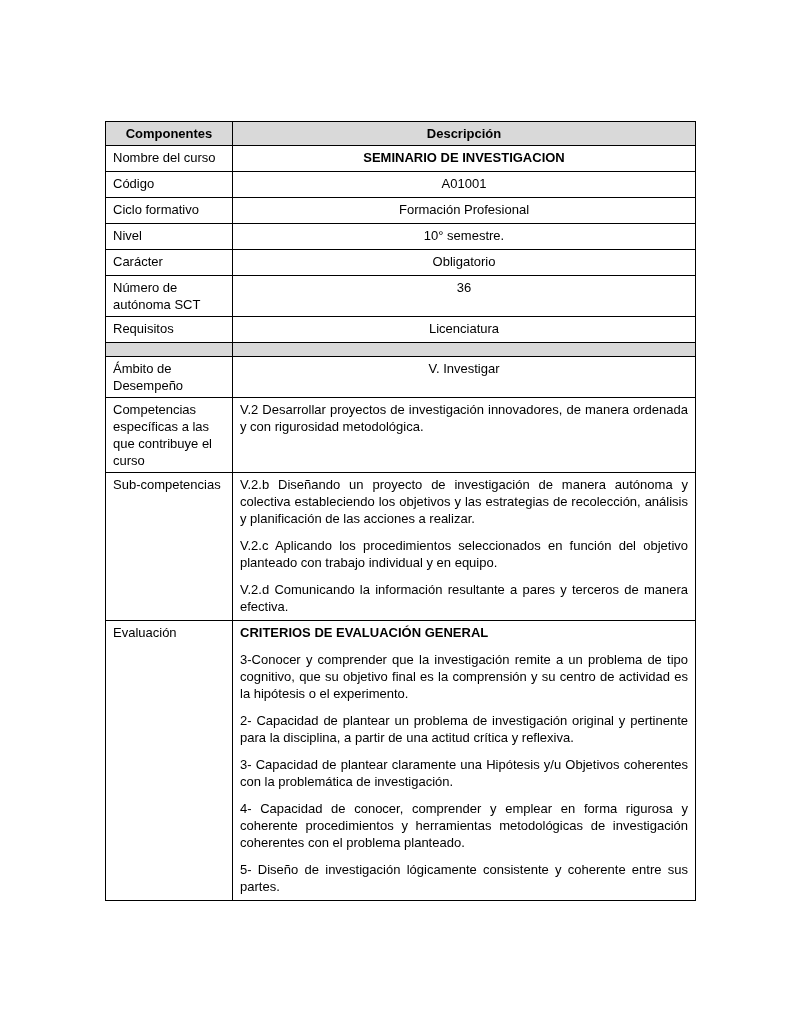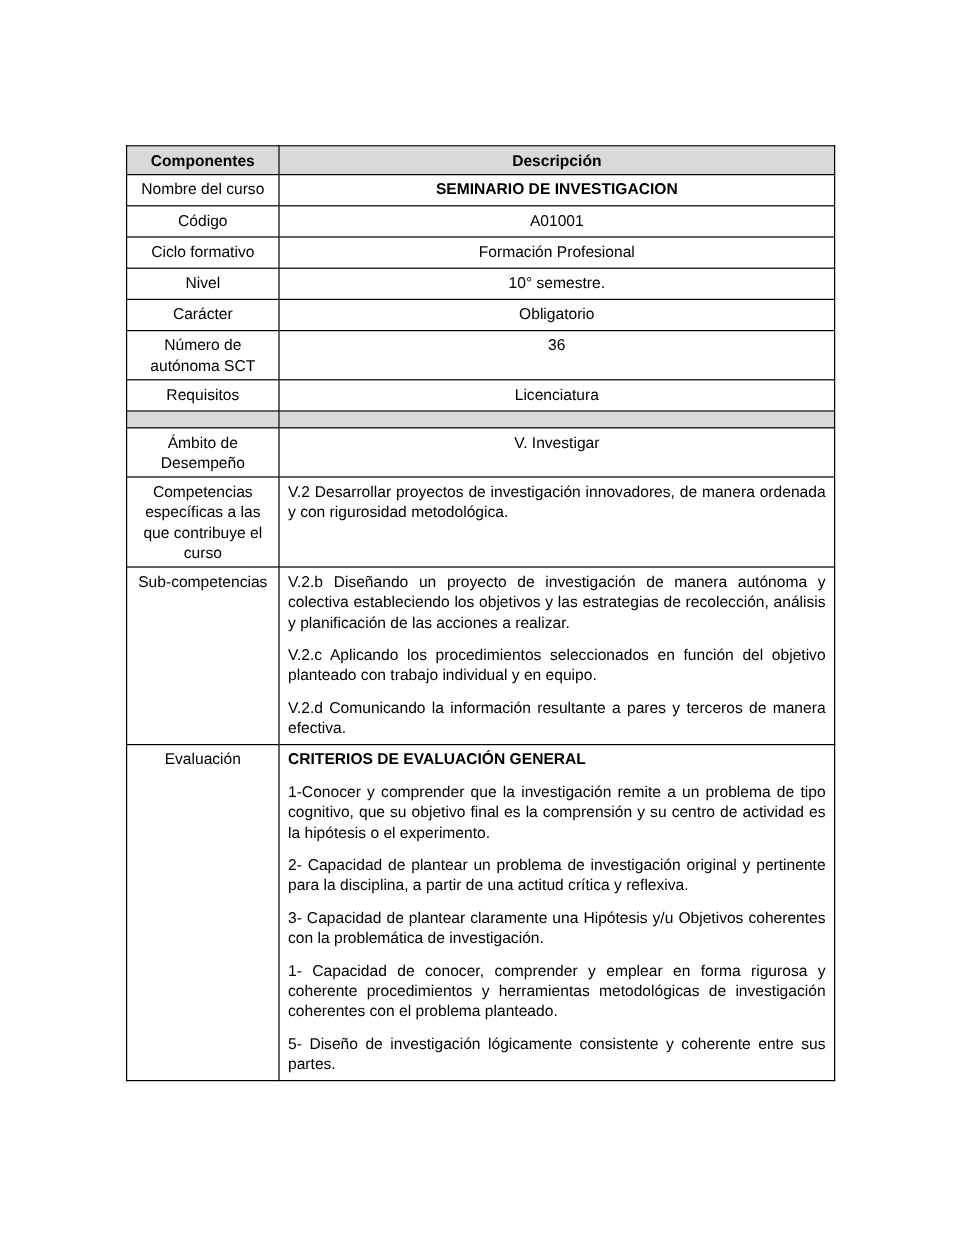--- a/index.html
+++ b/index.html
@@ -37,21 +37,21 @@
     vertical-align: top;
     padding: 3px 7px 3px 7px;
   }
   table.course-table th {
     background: #d9d9d9;
     font-weight: bold;
     text-align: center;
     padding-top: 3px;
     padding-bottom: 3px;
   }
-  td.label { text-align: center; }
+  td.label { text-align: left; }
   td.desc  { text-align: left; }
   td.desc p {
     margin: 0 0 10px 0;
     text-align: justify;
   }
   td.desc p:last-child { margin-bottom: 2px; }
   td.desc .single { text-align: center; margin: 0; }
   .bold-value { font-weight: bold; }
   tr.spacer td {
     background: #d9d9d9;
@@ -162,24 +162,24 @@
         <p>V.2.b Diseñando un proyecto de investigación de manera autónoma y colectiva estableciendo los objetivos y las estrategias de recolección, análisis y planificación de las acciones a realizar.</p>
         <p>V.2.c Aplicando los procedimientos seleccionados en función del objetivo planteado con trabajo individual y en equipo.</p>
         <p>V.2.d Comunicando la información resultante a pares y terceros de manera efectiva.</p>
       </td>
     </tr>
 
     <tr>
       <td class="label">Evaluación</td>
       <td class="desc">
         <p class="eval-heading">CRITERIOS DE EVALUACIÓN GENERAL</p>
-        <p>1-Conocer y comprender que la investigación remite a un problema de tipo cognitivo, que su objetivo final es la comprensión y su centro de actividad es la hipótesis o el experimento.</p>
+        <p>3-Conocer y comprender que la investigación remite a un problema de tipo cognitivo, que su objetivo final es la comprensión y su centro de actividad es la hipótesis o el experimento.</p>
         <p>2- Capacidad de plantear un problema de investigación original y pertinente para la disciplina, a partir de una actitud crítica y reflexiva.</p>
         <p>3- Capacidad de plantear claramente una Hipótesis y/u Objetivos coherentes con la problemática de investigación.</p>
-        <p>1- Capacidad de conocer, comprender y emplear en forma rigurosa y coherente procedimientos y herramientas metodológicas de investigación coherentes con el problema planteado.</p>
+        <p>4- Capacidad de conocer, comprender y emplear en forma rigurosa y coherente procedimientos y herramientas metodológicas de investigación coherentes con el problema planteado.</p>
         <p>5- Diseño de investigación lógicamente consistente y coherente entre sus partes.</p>
       </td>
     </tr>
 
   </tbody>
     </table>
 
   <div class="page-number">1</div>
 
 </div>

